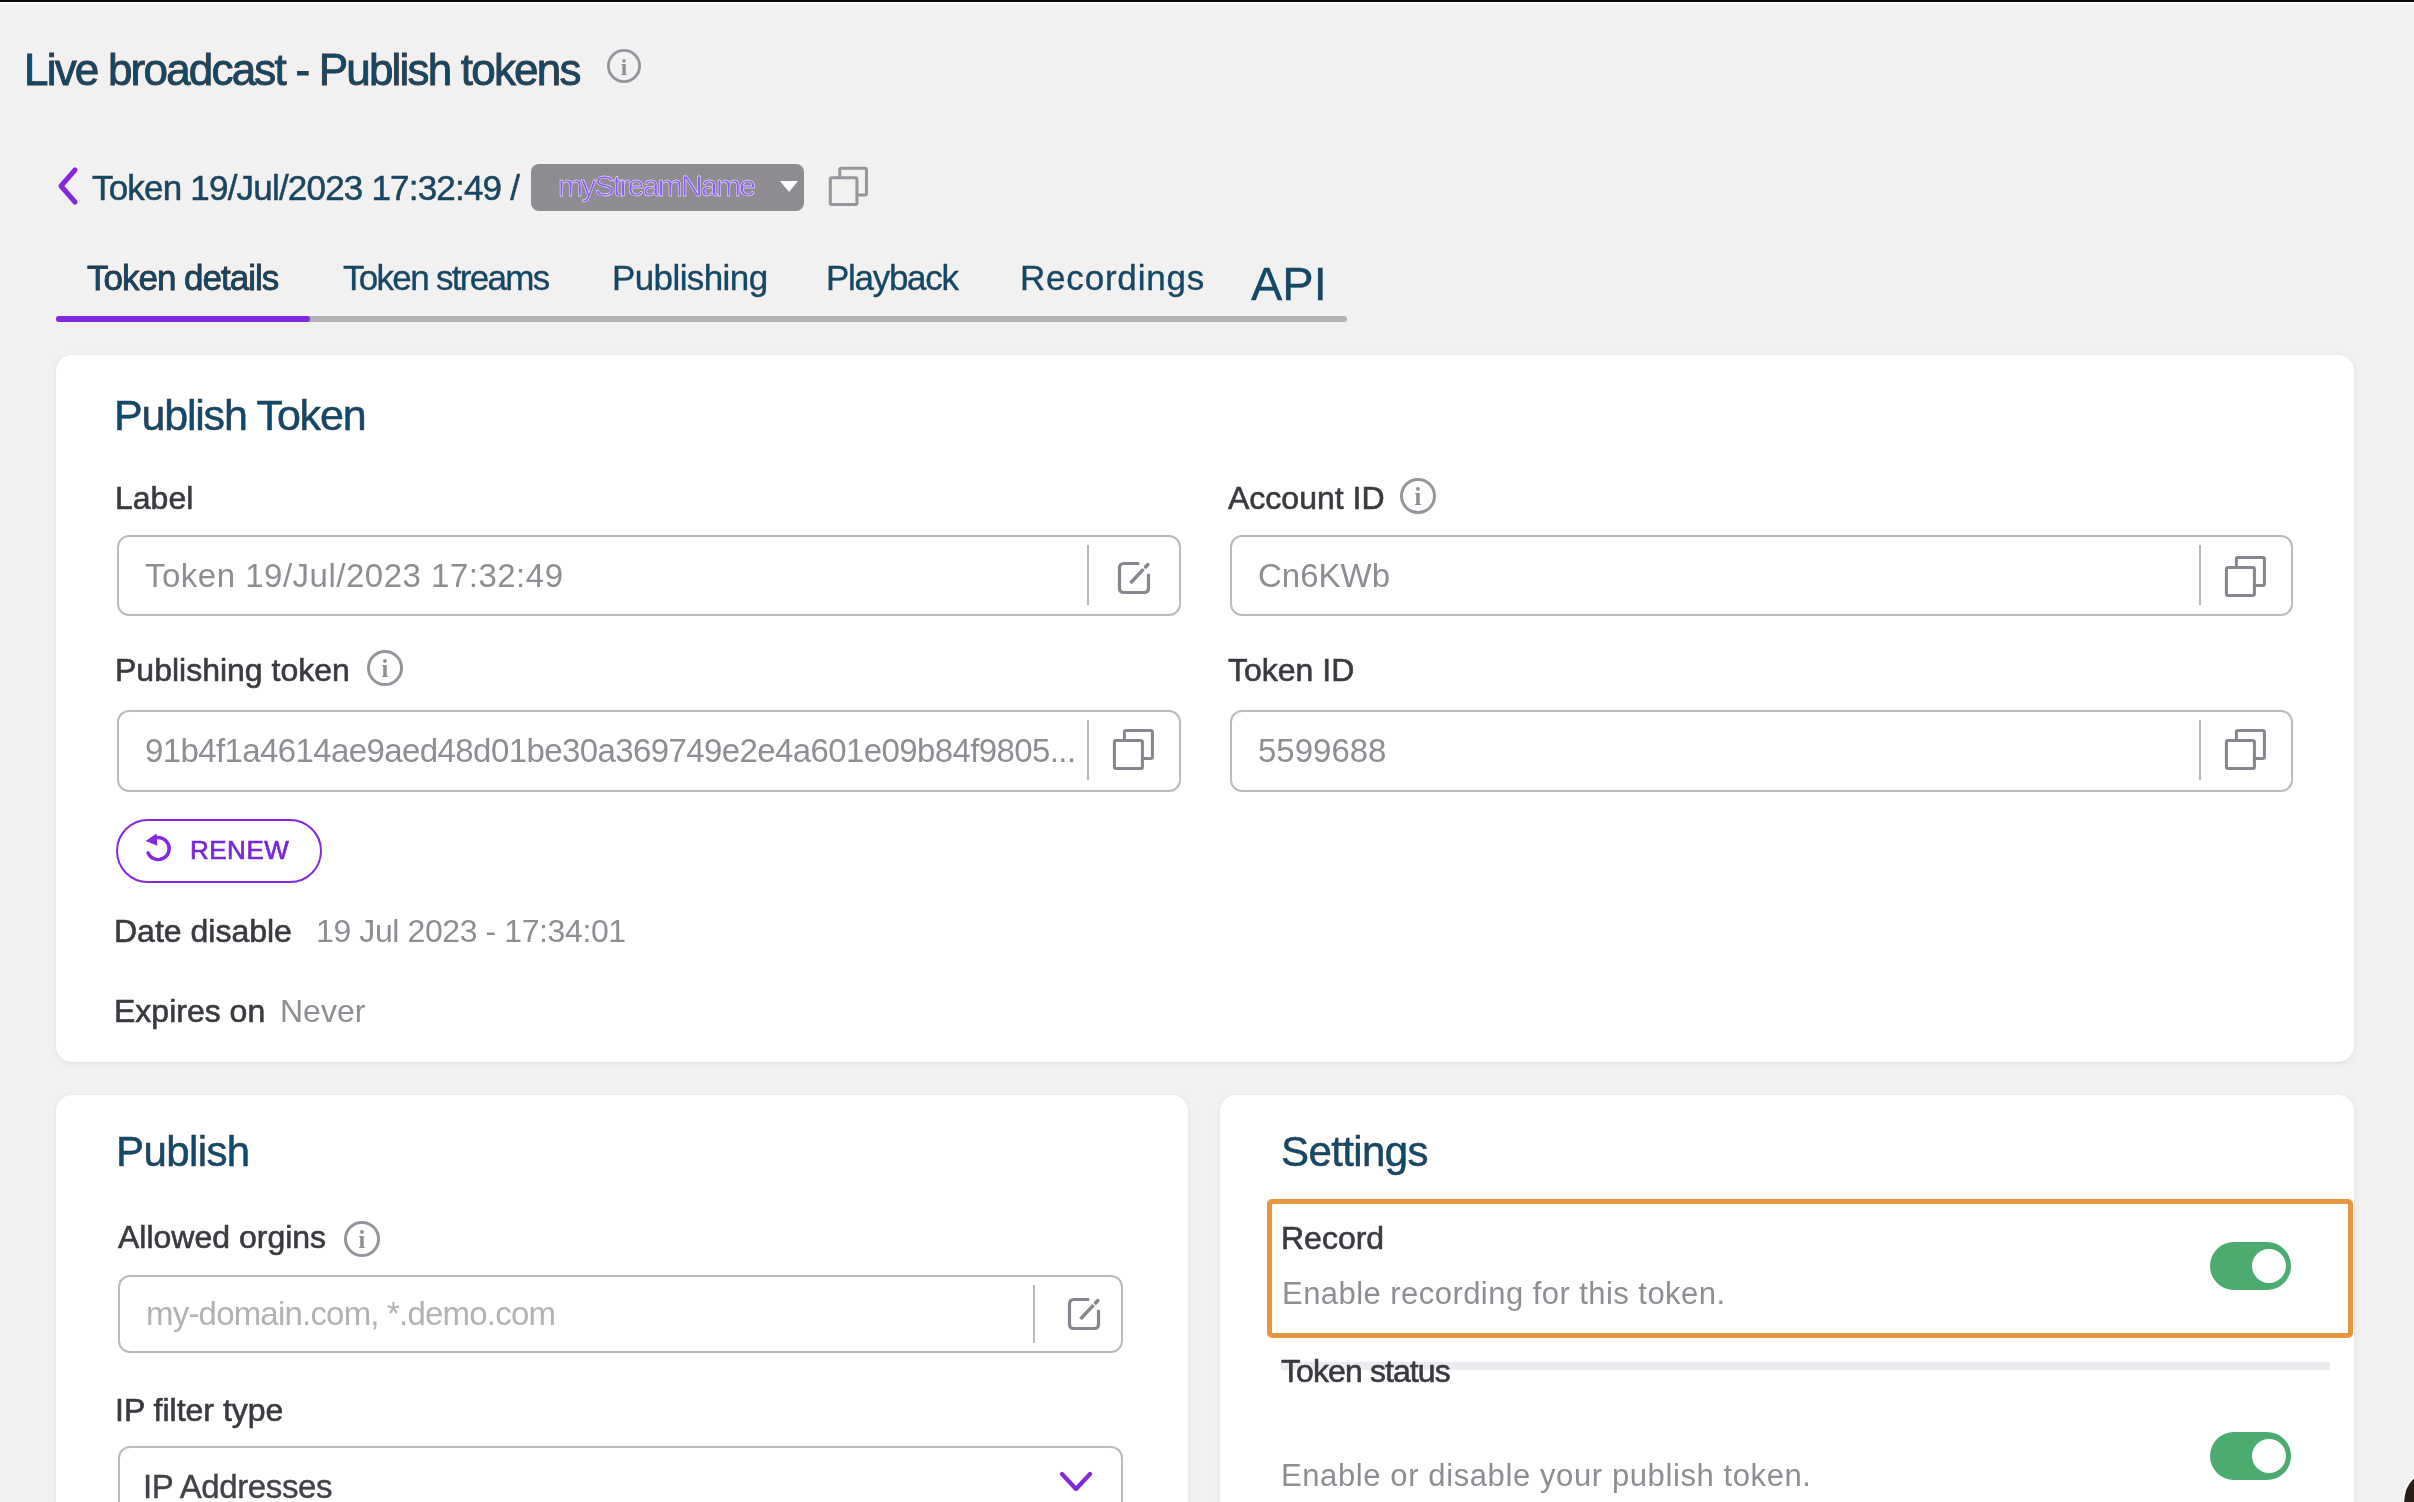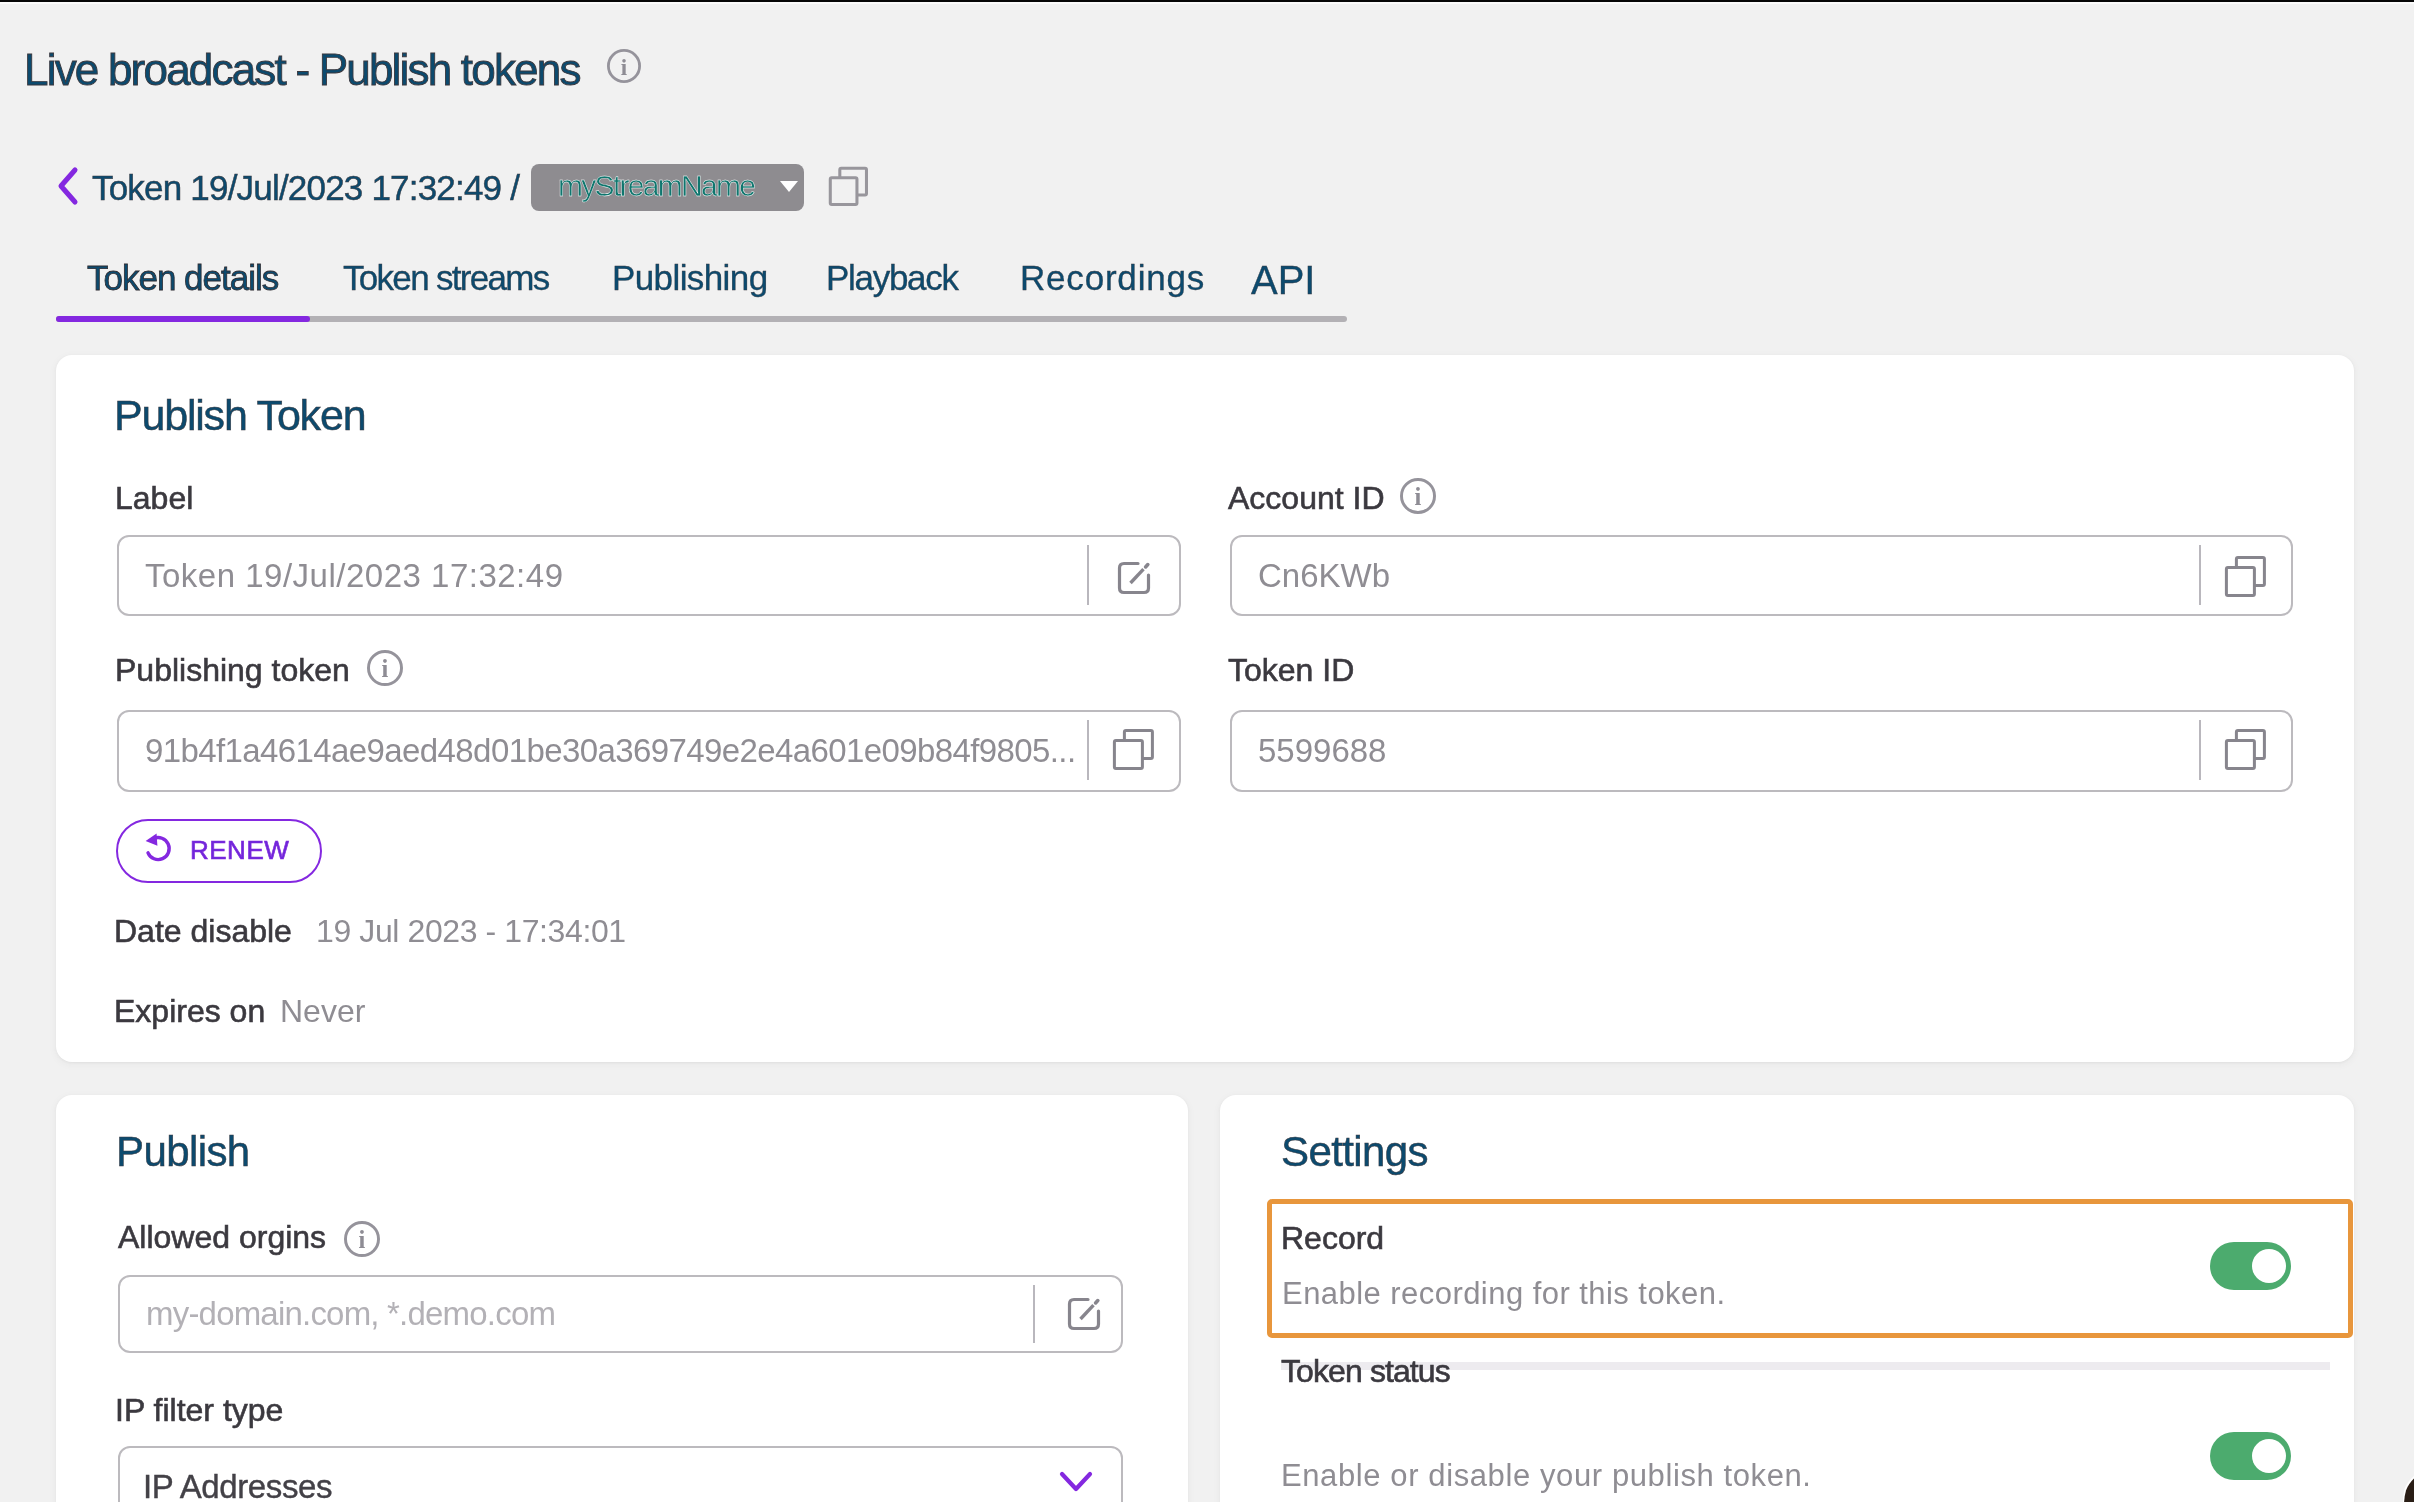--- a/index.html
+++ b/index.html
@@ -23,33 +23,33 @@
 <svg class="a" style="left:607px;top:49px" width="34" height="34" viewBox="0 0 34 34">
     <circle cx="17" cy="17" r="15.6" fill="none" stroke="#95939b" stroke-width="2.8"></circle>
     <text x="17" y="25.5" font-family="Liberation Serif" font-size="23" font-weight="bold" fill="#8e8c94" text-anchor="middle">i</text>
   </svg>
 
 <svg class="a" style="left:55px;top:166px" width="25" height="40" viewBox="0 0 25 40">
     <path d="M20 4 L6 20 L20 36" fill="none" stroke="#8428e0" stroke-width="5" stroke-linecap="round" stroke-linejoin="round"></path>
   </svg>
 <div class="a dk" style="left:92px;top:170.4px;font-size:35px;letter-spacing:-0.8px;-webkit-text-stroke:0.5px #3b393f">Token 19/Jul/2023 17:32:49 /</div>
 <div class="a" style="left:531px;top:164px;width:273px;height:47px;border-radius:8px;background:#8e8c90"></div>
-<div class="a" style="left:558px;top:171.4px;font-size:30px;letter-spacing:-1.7px;color:#0f766e;-webkit-text-stroke:0.4px #fff">myStreamName</div>
+<div class="a" style="left:558px;top:171.4px;font-size:30px;letter-spacing:-1.7px;color:#8b5cf6;-webkit-text-stroke:0.4px #fff">myStreamName</div>
 <div class="a" style="left:780px;top:181px;width:0;height:0;border-left:9px solid transparent;border-right:9px solid transparent;border-top:11px solid #fff"></div>
 <svg class="a" style="left:828px;top:166px" width="40" height="40" viewBox="0 0 42 42">
     <rect x="12.4" y="2.4" width="28" height="28" rx="1.5" fill="none" stroke="#98969c" stroke-width="3.2"></rect>
     <rect x="2.4" y="12.4" width="28" height="28" rx="1.5" fill="#f1f1f1" stroke="#98969c" stroke-width="3.2"></rect>
   </svg>
 
 <div class="a dk" style="left:87px;top:260px;font-size:35px;letter-spacing:-1.0px;-webkit-text-stroke:0.8px #2f2d33">Token details</div>
 <div class="a dk" style="left:343px;top:260px;font-size:35px;letter-spacing:-1.7px;-webkit-text-stroke:0.35px #3b393f">Token streams</div>
 <div class="a dk" style="left:612px;top:260px;font-size:35px;letter-spacing:-0.6px;-webkit-text-stroke:0.35px #3b393f">Publishing</div>
 <div class="a dk" style="left:826px;top:260px;font-size:35px;letter-spacing:-1.3px;-webkit-text-stroke:0.35px #3b393f">Playback</div>
 <div class="a dk" style="left:1020px;top:260px;font-size:35px;letter-spacing:0.8px;-webkit-text-stroke:0.35px #3b393f">Recordings</div>
-<div class="a dk" style="left:1251px;top:260px;font-size:40px;letter-spacing:0px;-webkit-text-stroke:0.35px #3b393f">API</div>
+<div class="a dk" style="left:1251px;top:260px;font-size:47px;letter-spacing:0px;-webkit-text-stroke:0.35px #3b393f">API</div>
 <div class="a" style="left:56px;top:316px;width:1291px;height:6px;background:#b3b1b5;border-radius:3px"></div>
 <div class="a" style="left:56px;top:316px;width:254px;height:6px;background:#8428e0;border-radius:3px"></div>
 
 <div class="card" style="left:56px;top:355px;width:2298px;height:707px"></div>
 <div class="a dk" style="left:114px;top:393.5px;font-size:43px;letter-spacing:-1.2px;-webkit-text-stroke:0.5px #3b393f">Publish Token</div>
 
 <div class="a lab" style="left:115px;top:481.9px;font-size:32px">Label</div>
 <div class="inp" style="left:117px;top:535px;width:1064px;height:81px"></div>
 <div class="a gy" style="left:145px;top:559px;font-size:33px;letter-spacing:0.5px">Token 19/Jul/2023 17:32:49</div>
 <div class="dvd" style="left:1087px;top:545px;height:60px"></div>

